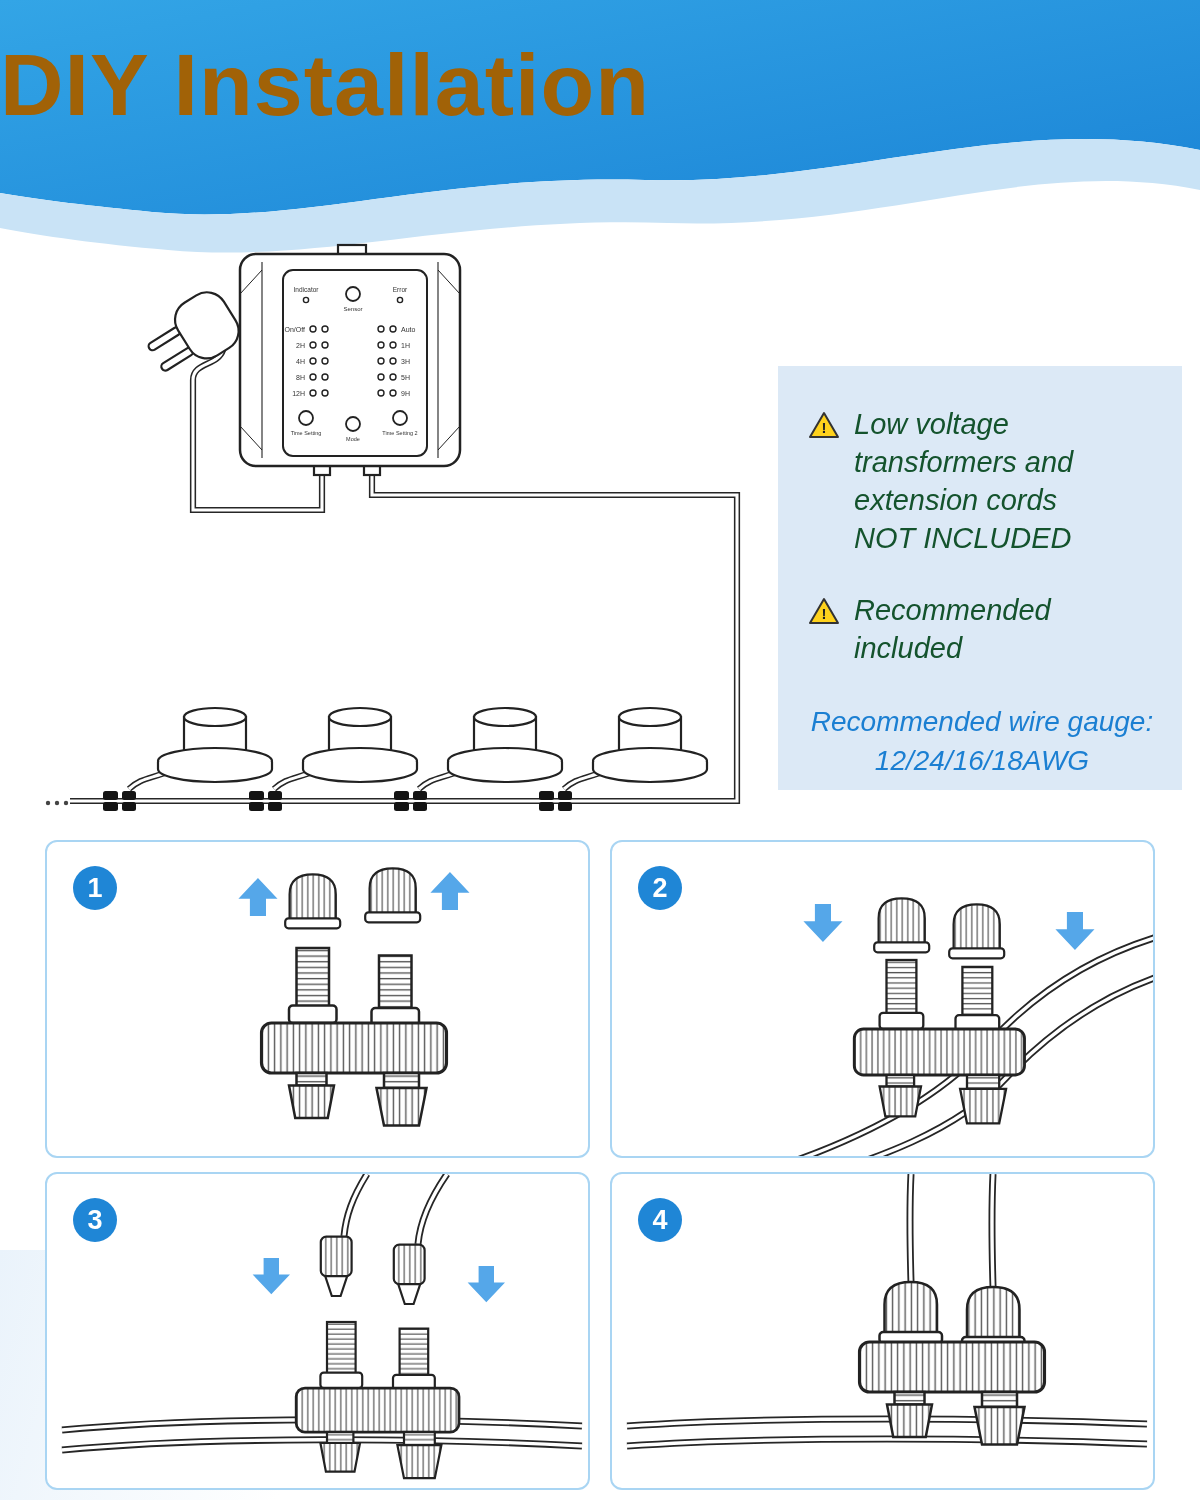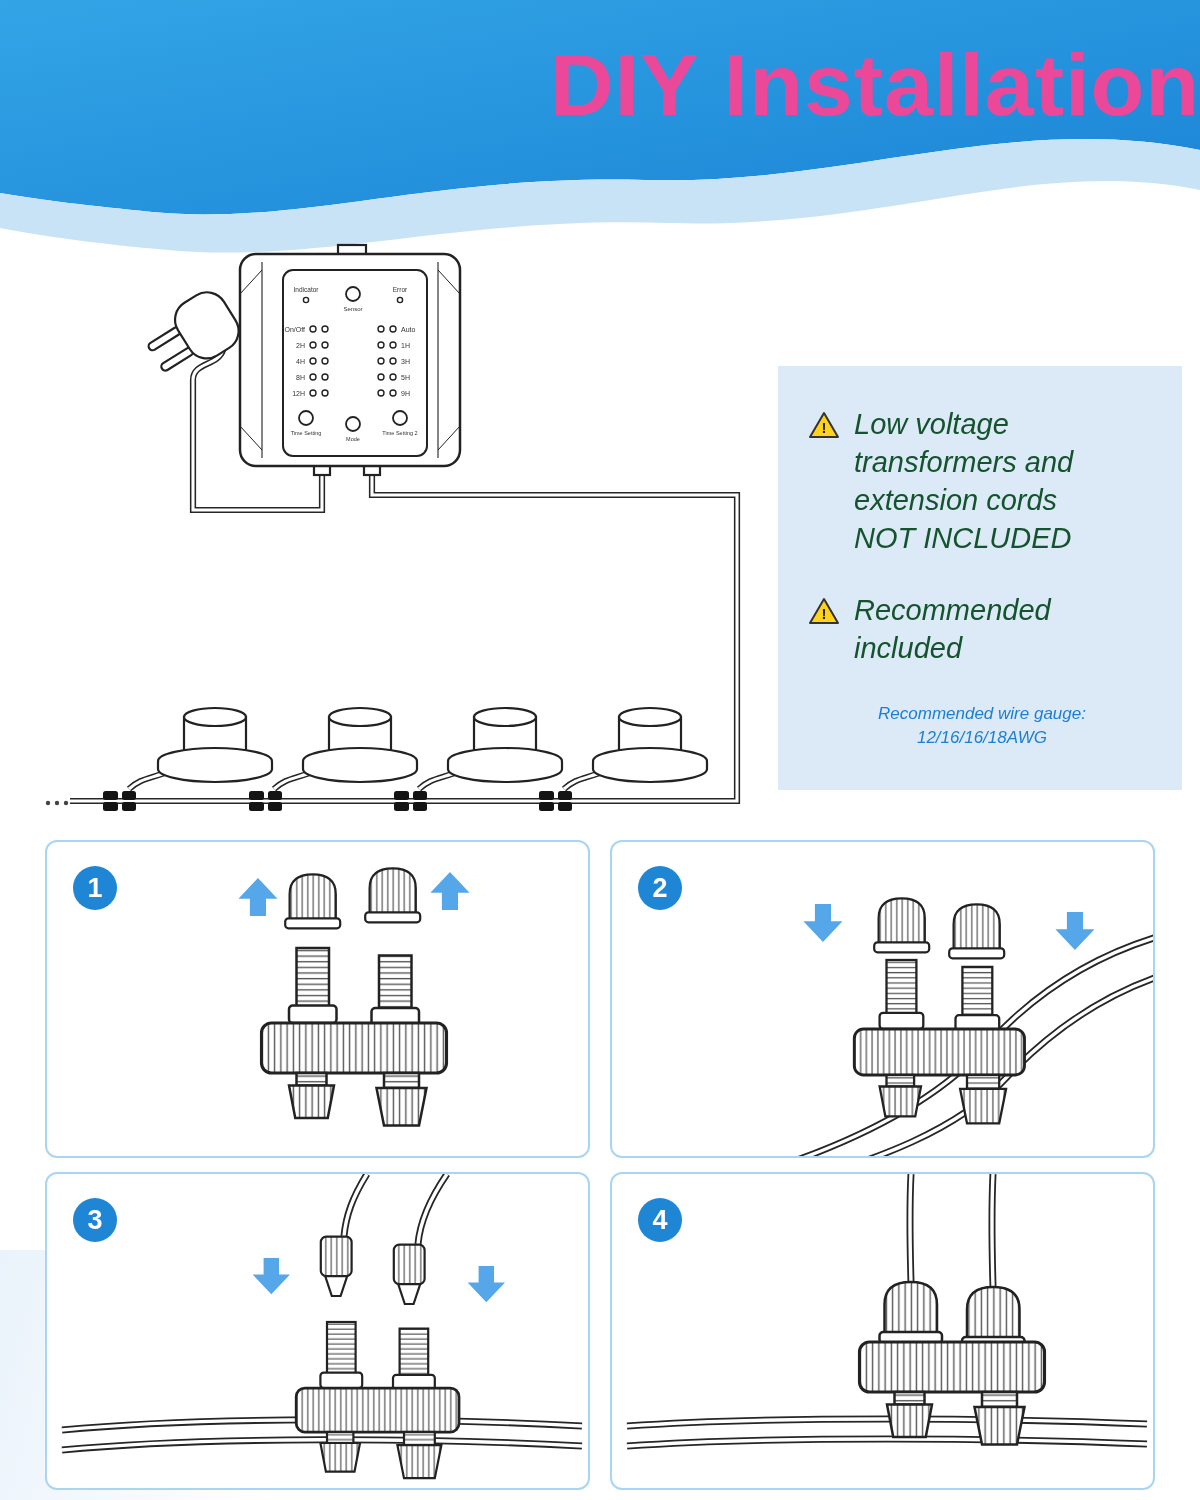--- a/index.html
+++ b/index.html
@@ -1,43 +1,43 @@
 <!DOCTYPE html>
 <html><head>
 <meta charset="utf-8">
 <style>
   html,body{margin:0;padding:0;}
   body{
     width:1200px;height:1500px;position:relative;background:#ffffff;
     font-family:"Liberation Sans",sans-serif;overflow:hidden;
   }
   .header-title{
-    position:absolute;top:34px;left:0;width:1200px;text-align:right;
-    font-size:88px;font-weight:bold;color:#ec4899;letter-spacing:1px;z-index:3;
+    position:absolute;top:34px;left:0;width:1200px;text-align:left;
+    font-size:88px;font-weight:bold;color:#a16207;letter-spacing:1px;z-index:3;
   }
   .wave{position:absolute;top:0;left:0;z-index:1;}
   .diagram-svg{position:absolute;top:190px;left:0;z-index:2;}
   .diagram-svg text{font-family:"Liberation Sans",sans-serif;fill:#333;}
   .cable-o{stroke:#262626;stroke-width:6.2;fill:none;}
   .cable-i{stroke:#ffffff;stroke-width:3.1;fill:none;}
   .wire-o{stroke:#262626;stroke-width:7;fill:none;}
   .wire-i{stroke:#ffffff;stroke-width:3.4;fill:none;}
   .ln{fill:#ffffff;stroke:#222;stroke-width:2.2;}
   .info-box{
     position:absolute;left:778px;top:366px;width:404px;height:424px;
     background:#dce9f6;box-sizing:border-box;padding:40px 26px 0 30px;z-index:2;
   }
   .note-row{display:flex;gap:14px;margin-bottom:34px;}
   .note-icon{flex:0 0 auto;margin-top:5px;}
   .note-text{
     font-style:italic;color:#14532d;font-size:29px;line-height:1.31;
     white-space:pre-line;
   }
   .gauge{
-    text-align:center;font-style:italic;color:#1b7fd2;font-size:17px;
+    text-align:center;font-style:italic;color:#1b7fd2;font-size:28px;
     line-height:1.4;margin-top:16px;
   }
   .step-panel{
     position:absolute;width:545px;height:318px;background:#fff;
     border:2px solid #a9d5f3;border-radius:12px;box-sizing:border-box;z-index:2;
   }
   #panel1{left:45px;top:840px;} #panel2{left:610px;top:840px;}
   #panel3{left:45px;top:1172px;} #panel4{left:610px;top:1172px;}
   .step-badge{
     position:absolute;left:26px;top:24px;width:44px;height:44px;border-radius:50%;
@@ -268,21 +268,21 @@
   </div>
   <div class="note-row">
     <svg class="note-icon" width="32" height="29" viewBox="0 0 32 29">
       <path d="M16,2 L30,26 H2 Z" fill="#ffd21c" stroke="#333" stroke-width="2" stroke-linejoin="round"></path>
       <text x="16" y="22" font-size="15" font-weight="bold" text-anchor="middle" fill="#222" font-family="Liberation Sans, sans-serif">!</text>
     </svg>
     <div class="note-text">Recommended included</div>
   </div>
   <div class="gauge">
     <div>Recommended wire gauge:</div>
-    <div>12/16/16/18AWG</div>
+    <div>12/24/16/18AWG</div>
   </div>
 </div>
 
 <div class="step-panel" id="panel1">
   <div class="step-badge">1</div>
   <svg class="step-art" width="541" height="314" viewBox="0 0 541 314">
     <use href="#arrowU" transform="translate(196,36) scale(1.15)"></use>
     <use href="#arrowU" transform="translate(388,30) scale(1.15)"></use>
     <use href="#sealCap" transform="translate(236,28) scale(1.1)"></use>
     <use href="#sealCap" transform="translate(316,22) scale(1.1)"></use>

